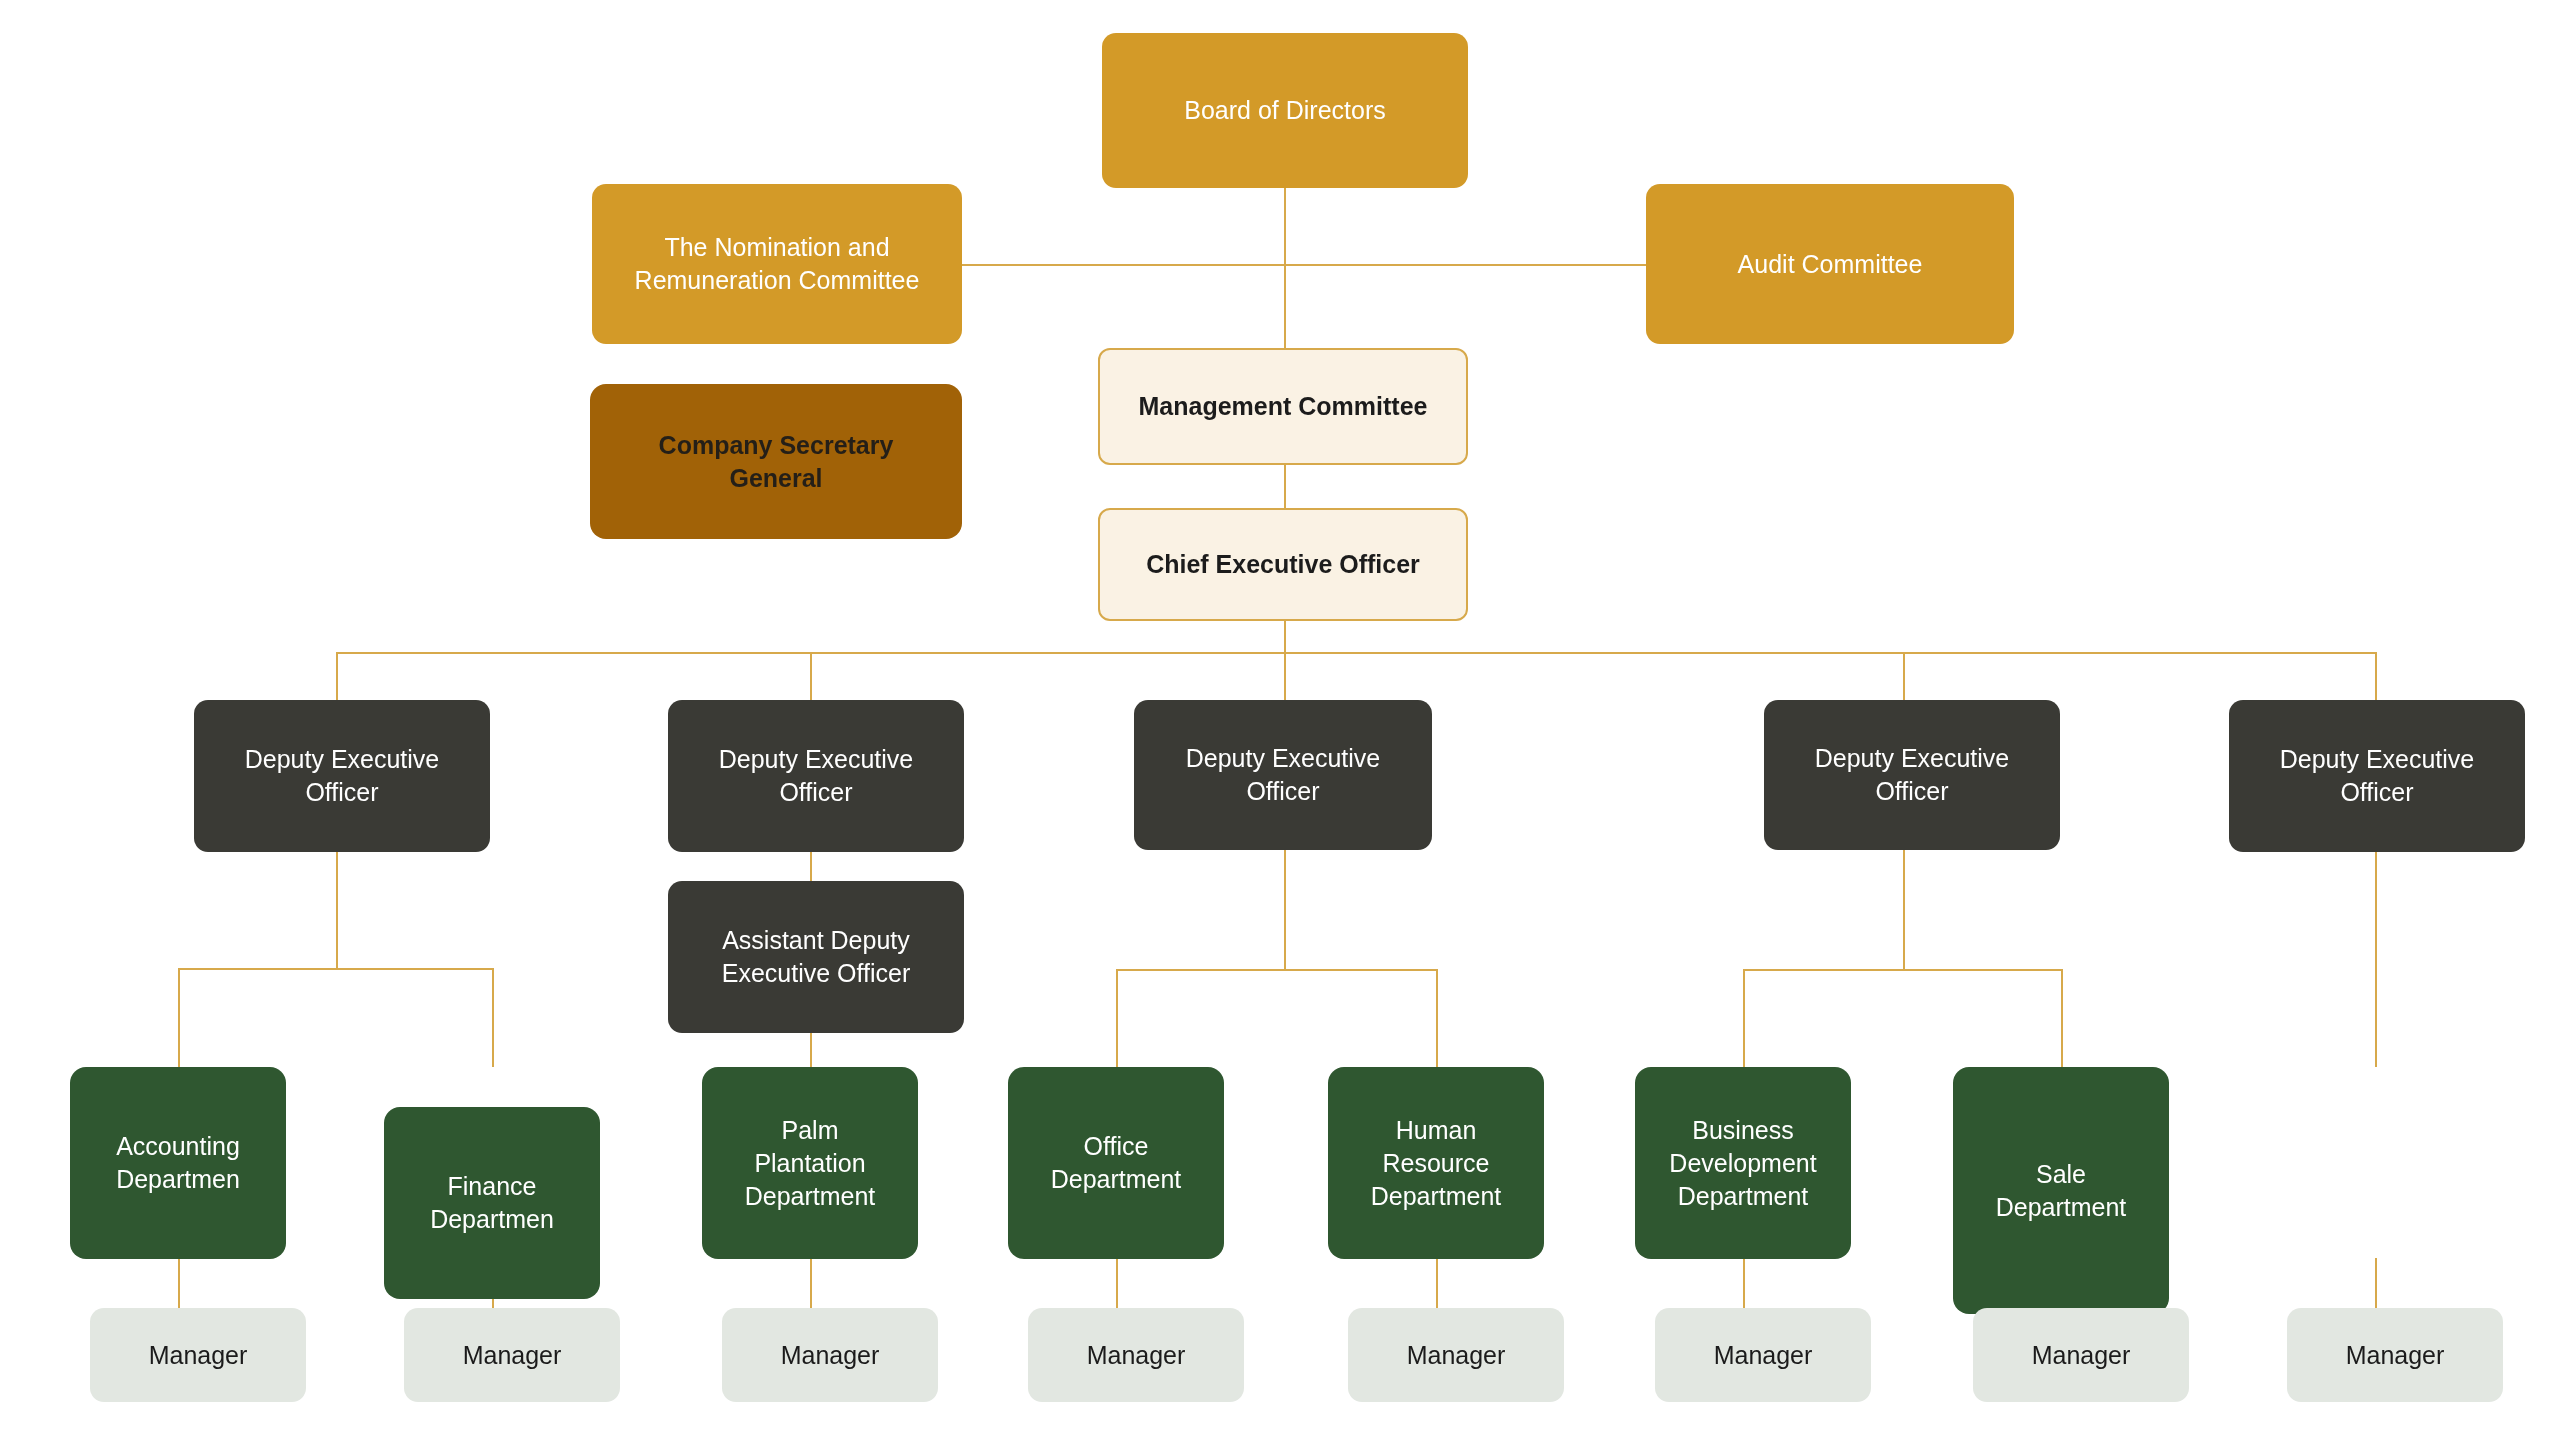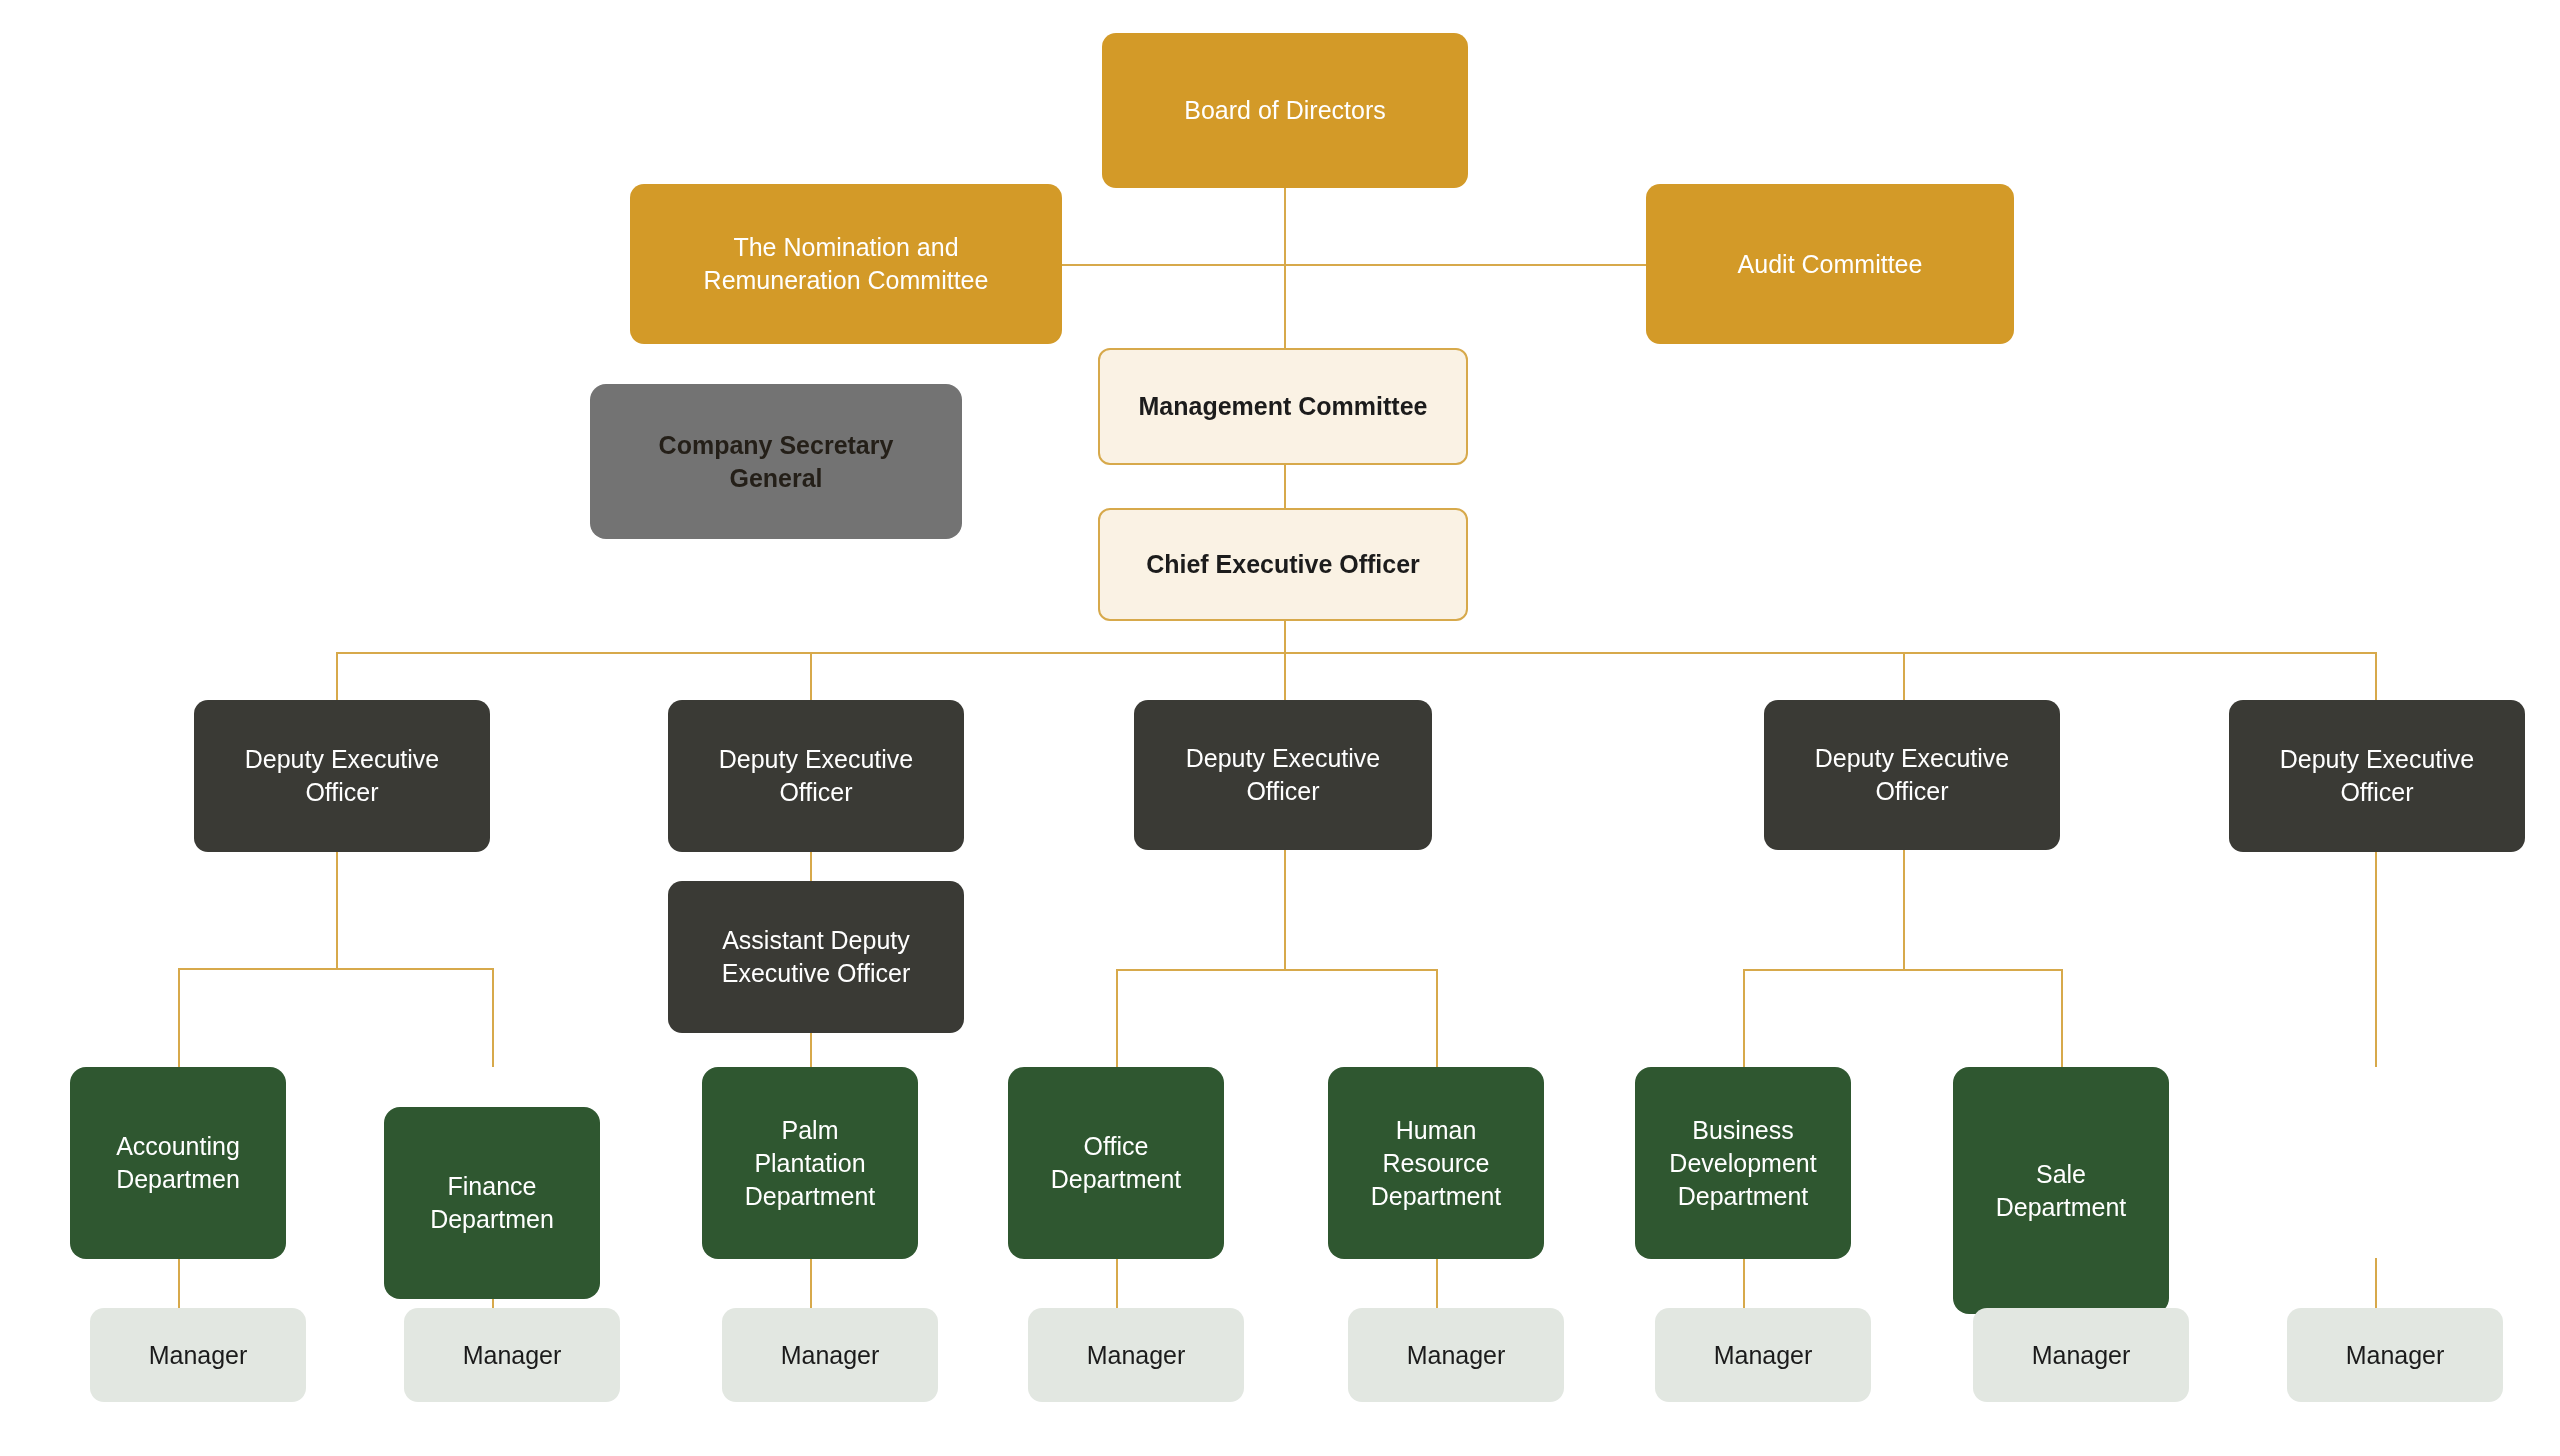--- a/index.html
+++ b/index.html
@@ -45,21 +45,21 @@
 
   
   .node.gold {
     background: #D39A28;
     color: #FFFFFF;
     font-size: 25px;
     font-weight: 400;
   }
   
   .node.cream {
-    background: #737373;
+    background: #a16207;
     color: #241F18;
     font-size: 25px;
     font-weight: 600;
     border-radius: 16px;
   }
   
   .node.cream-outline {
     background: #FAF2E4;
     color: #1C1C1C;
     font-size: 25px;
@@ -140,21 +140,21 @@
   <div class="line v" style="left:1116px; top:1258px; height:50px;"></div>
   <div class="line v" style="left:1436px; top:1258px; height:50px;"></div>
   <div class="line v" style="left:1743px; top:1258px; height:50px;"></div>
   <div class="line v" style="left:2061px; top:1258px; height:50px;"></div>
   <div class="line v" style="left:2375px; top:1258px; height:50px;"></div>
 
   <div class="node gold" style="left:1102px; top:33px; width:366px; height:155px;">
     <span class="label">Board of Directors</span>
   </div>
 
-  <div class="node gold" style="left:592px; top:184px; width:432px; height:160px;margin-left:38px;">
+  <div class="node gold" style="left:592px; top:184px; width:370px; height:160px;">
     <span class="label">The Nomination and
 Remuneration Committee</span>
   </div>
 
   <div class="node gold" style="left:1646px; top:184px; width:368px; height:160px;">
     <span class="label">Audit Committee</span>
   </div>
 
   <div class="node cream" style="left:590px; top:384px; width:372px; height:155px;">
     <span class="label">Company Secretary

